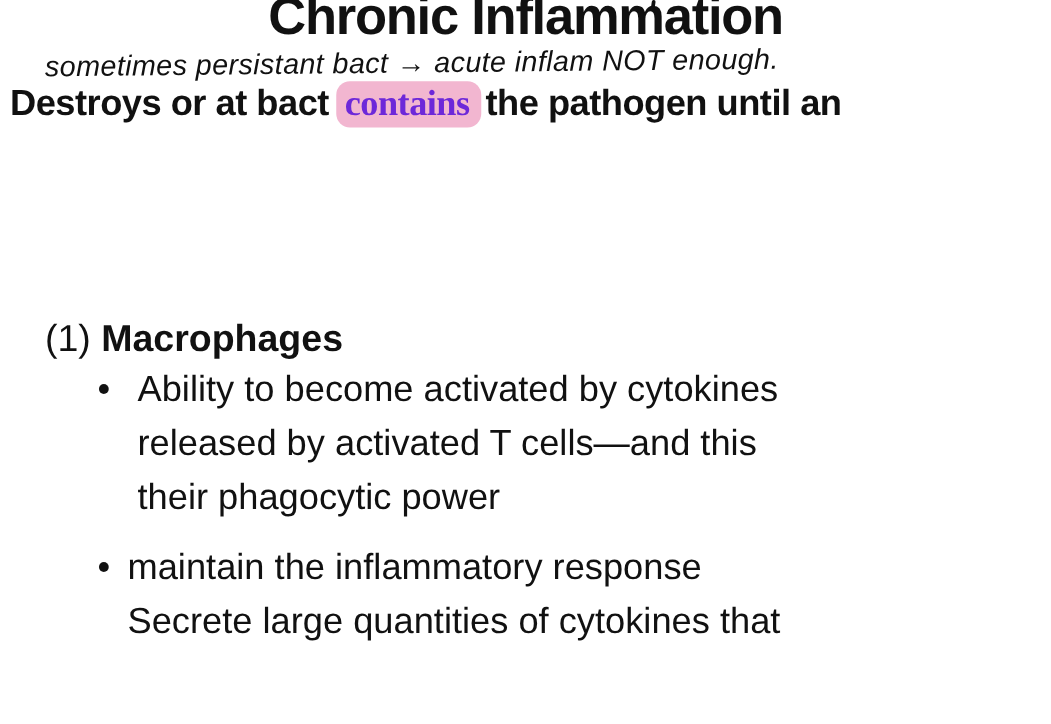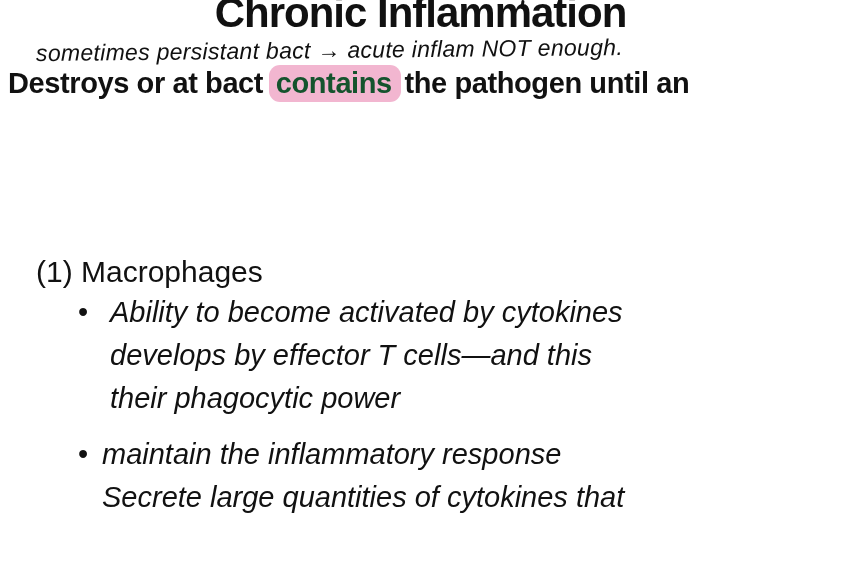--- a/index.html
+++ b/index.html
@@ -56,50 +56,51 @@
     left: 8px;
     top: 60px;
     font-size: 29px;
     font-weight: bold;
     line-height: 46px;
     letter-spacing: -0.4px;
   }
   .para .line { white-space: nowrap; }
   .hl {
     background: var(--hl, #f2b6d0);
-    color: #14532d;
+    color: #6d28d9;
     border-radius: 11px;
     padding: 2px 9px 3px 7px;
     margin: 0 -4px 12px -2px;
+    font-family: Liberation Serif, serif;
   }
   .heading {
     position: absolute;
     left: 36px;
     top: 252px;
     font-size: 30px;
     line-height: 40px;
     white-space: nowrap;
   }
-  .heading .strong { font-weight: normal; }
+  .heading .strong { font-weight: bold; }
   .bullets {
     position: absolute;
     left: 78px;
     top: 291px;
     font-size: 29px;
     line-height: 43px;
   }
   .bullet-item { display: flex; align-items: flex-start; }
   .bullet-item + .bullet-item { margin-top: 13px; }
   .bullet-marker {
     width: 32px;
     flex: 0 0 auto;
     font-size: 29px;
   }
   .bullet-item:nth-child(2) .bullet-marker { width: 24px; }
-  .bullet-lines .line { white-space: nowrap; font-style: italic; }
+  .bullet-lines .line { white-space: nowrap; }
 </style>
 </head>
 <body style="background: rgb(255, 255, 255); color: rgb(17, 17, 17);">
 
 <div class="slide">
 
   <div class="title">Chronic Inflammation</div>
 
   <div class="pen-mark"></div>
 
@@ -112,21 +113,21 @@
   <div class="heading">
     <span>(1) </span><span class="strong">Macrophages</span>
   </div>
 
   <div class="bullets">
 
     <div class="bullet-item">
       <span class="bullet-marker">•</span>
       <div class="bullet-lines">
         <div class="line">Ability to become activated by cytokines</div>
-        <div class="line">develops by effector T cells—and this</div>
+        <div class="line">released by activated T cells—and this</div>
         <div class="line">their phagocytic power</div>
       </div>
     </div>
 
     <div class="bullet-item">
       <span class="bullet-marker">•</span>
       <div class="bullet-lines">
         <div class="line">maintain the inflammatory response</div>
         <div class="line">Secrete large quantities of cytokines that</div>
       </div>

